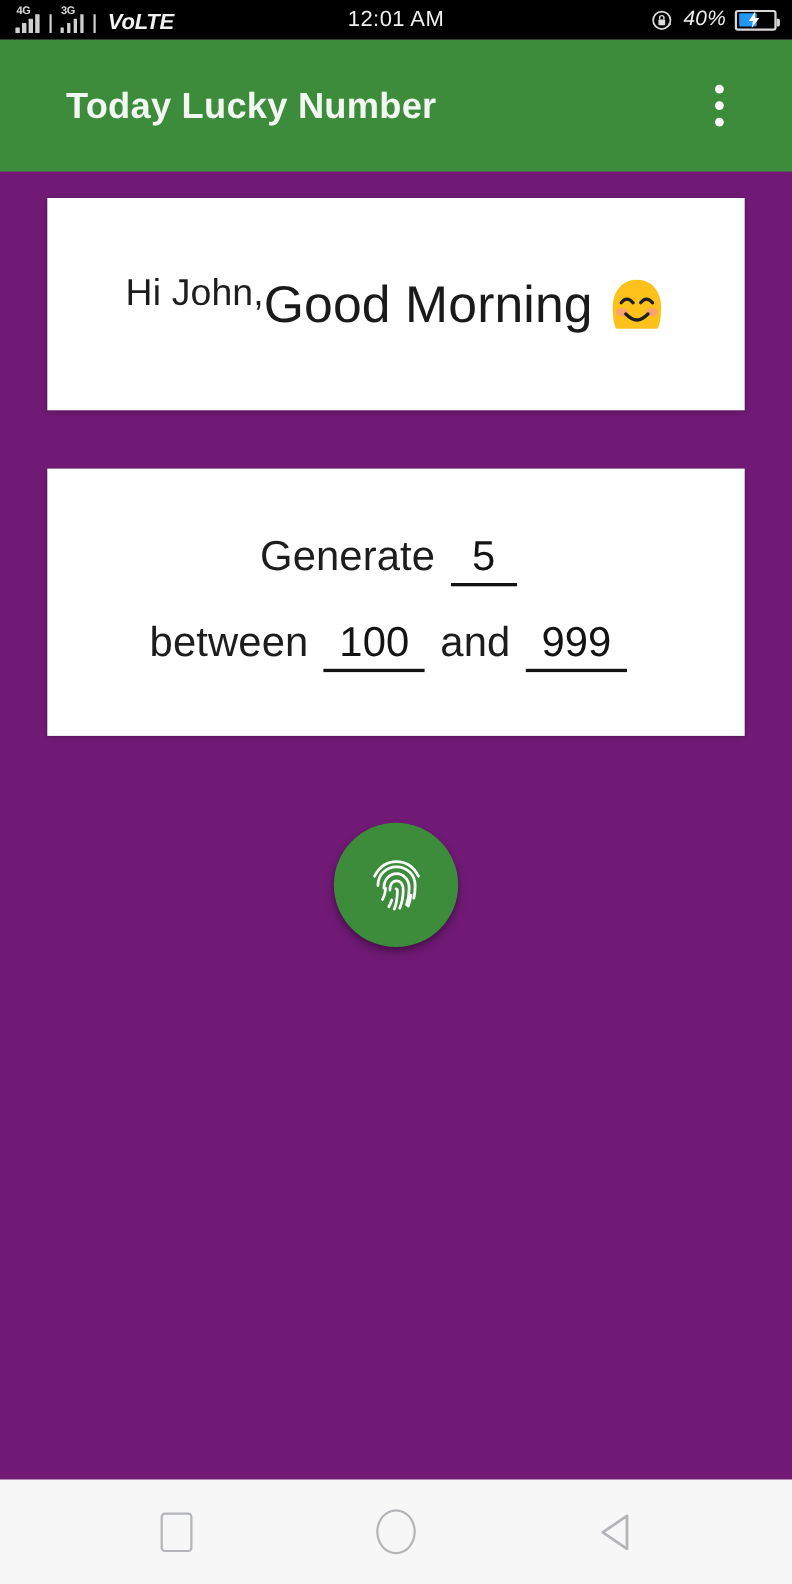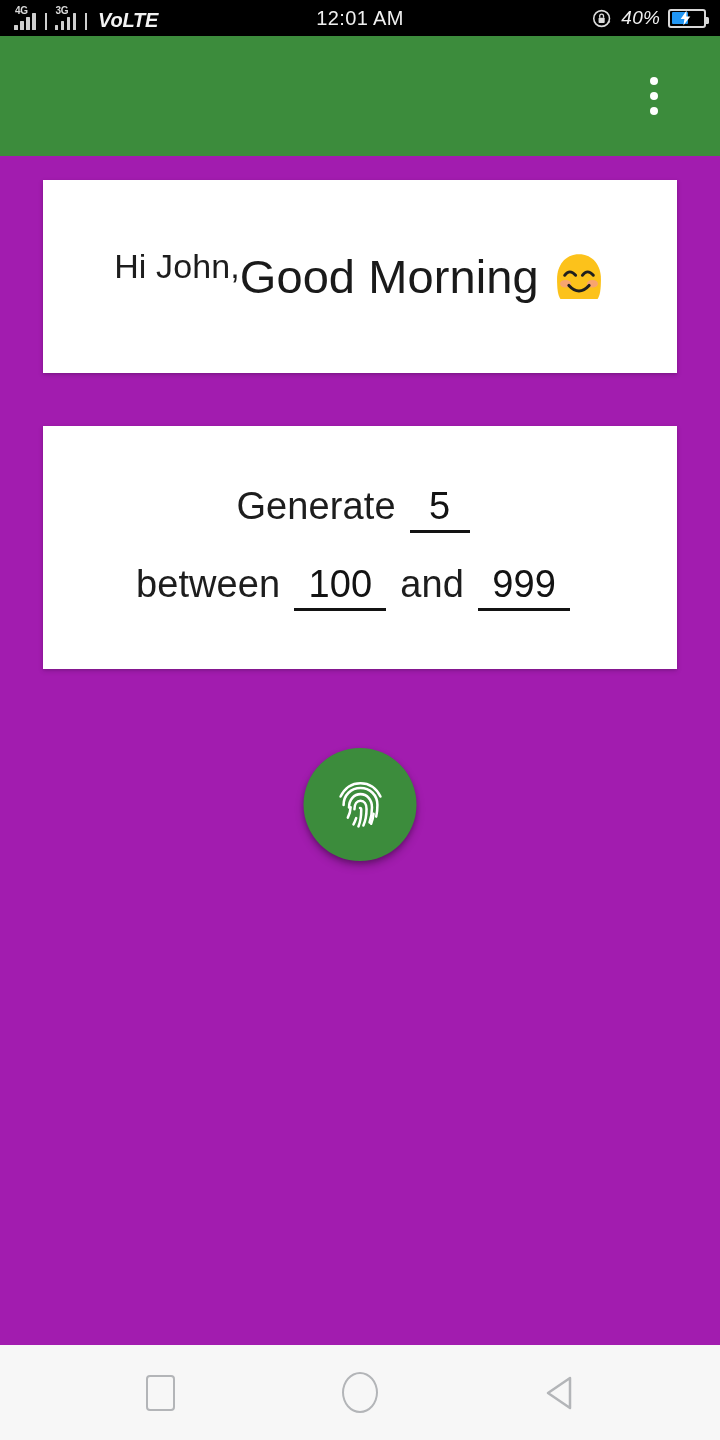--- a/index.html
+++ b/index.html
@@ -7,21 +7,21 @@
   html, body {
     width:720px; height:1440px;
     background:#efefef;
     font-family:"Liberation Sans", sans-serif;
     overflow:hidden;
   }
 
   #phone {
     position:relative;
     width:720px; height:1440px;
-    background:#a21caf;
+    background:#701a75;
     display:flex; flex-direction:column;
   }
 
   
   .status-bar {
     height:36px; background:#000; color:#e8e8e8;
     display:flex; align-items:center;
     padding:0 14px; flex:0 0 36px;
     position:relative;
   }
@@ -215,20 +215,21 @@
       <span class="battery">
         <span class="fill"></span>
         <svg class="bolt" viewBox="0 0 10 14">
           <path d="M6 0 L0.5 8 H4 L3 14 L9.5 5.5 H5.8 Z" fill="#ffffff"></path>
         </svg>
       </span>
     </div>
   </div>
 
   <div class="app-bar">
+    <span class="app-title">Today Lucky Number</span>
     <div class="overflow-menu">
       <i></i>
         <i></i>
         <i></i>
     </div>
   </div>
 
   <div class="content">
 
     <div class="card" id="greeting-card">

